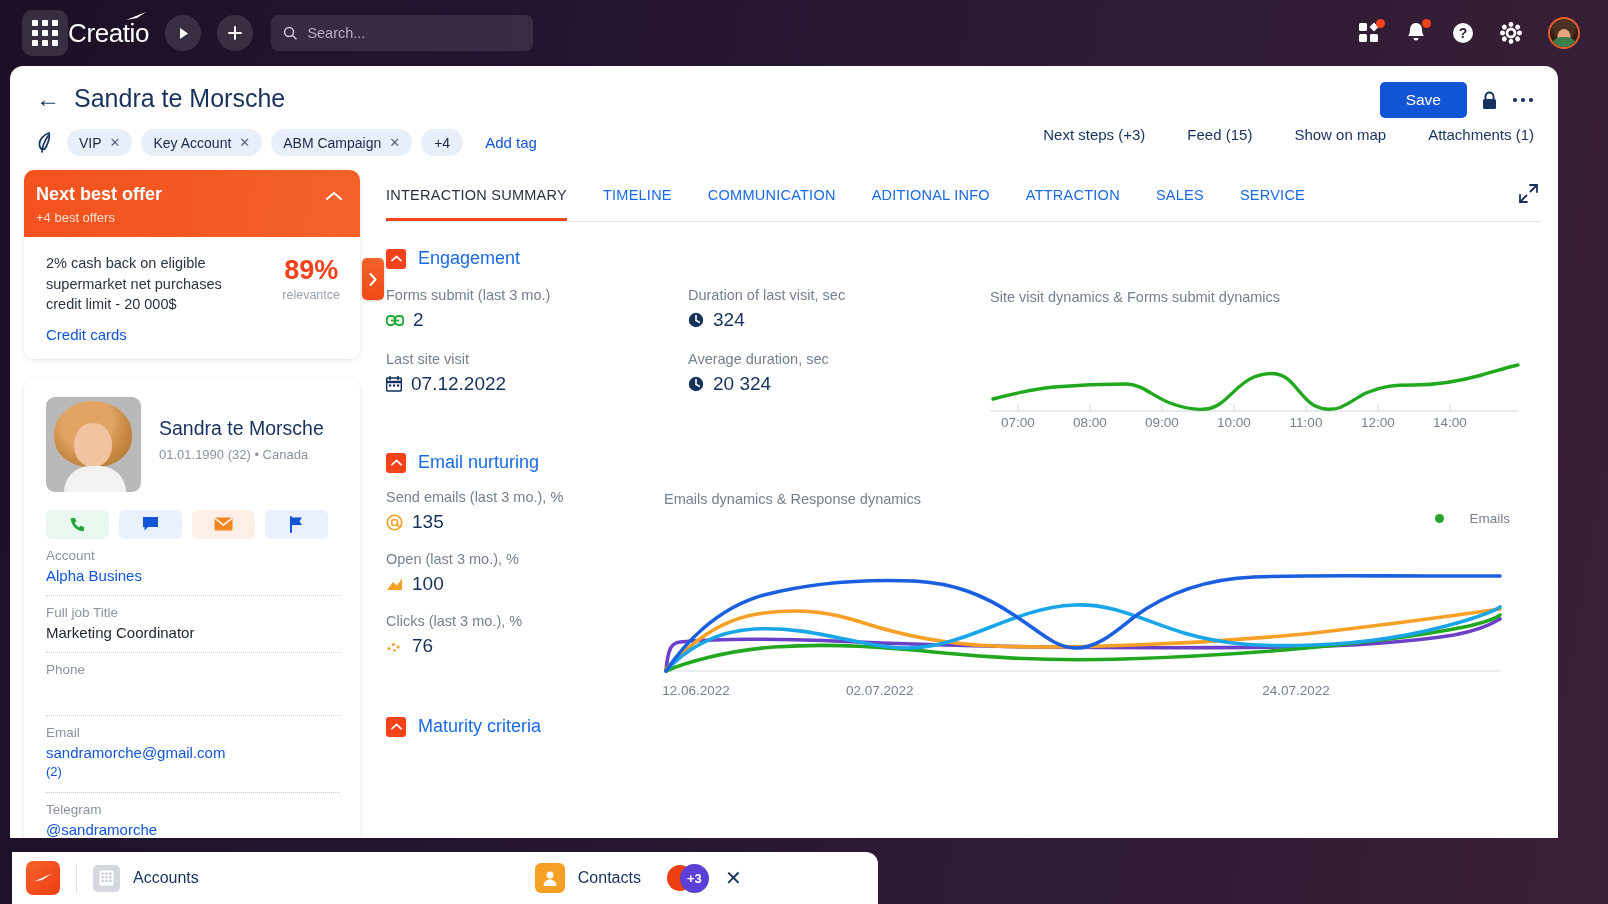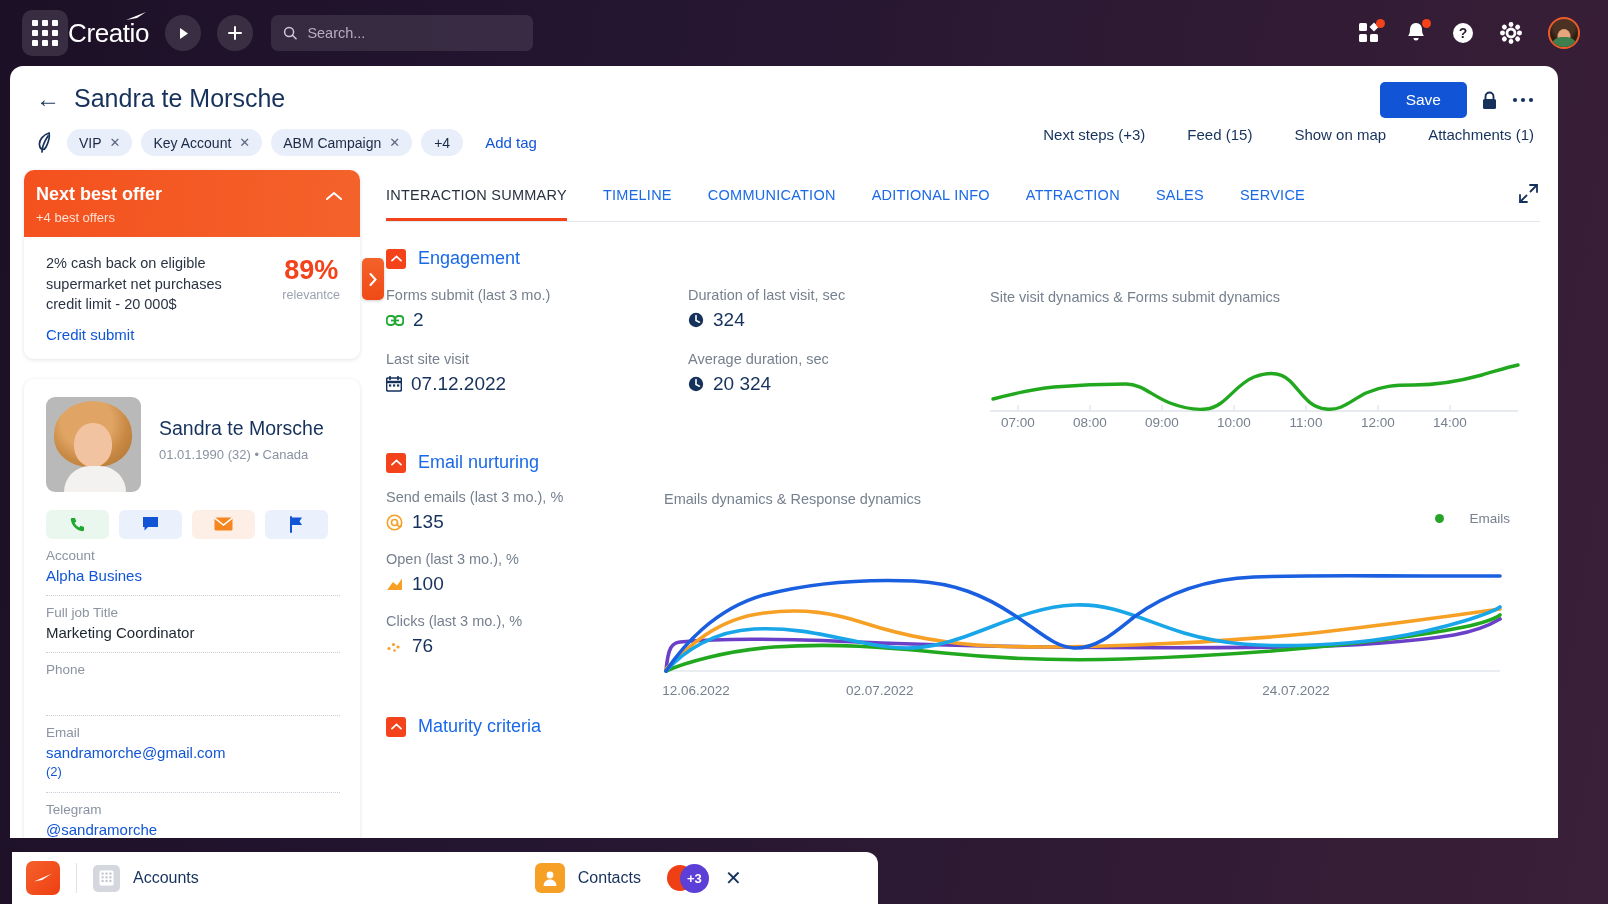--- a/index.html
+++ b/index.html
@@ -396,21 +396,21 @@
             <div class="nbo-sub">+4 best offers</div>
             <div class="nbo-chev">
               <svg width="16" height="10" viewBox="0 0 16 10">
                 <path d="M1 8 L8 2 L15 8" stroke="#fff" stroke-width="2" fill="none" stroke-linecap="round"></path>
               </svg>
             </div>
           </div>
           <div class="nbo-body">
             <div>
               <div class="nbo-text">2% cash back on eligible supermarket net purchases credit limit - 20 000$</div>
-              <a class="nbo-link">Credit submit</a>
+              <a class="nbo-link">Credit cards</a>
             </div>
             <div class="nbo-right">
               <div class="nbo-pct">89%</div>
               <div class="nbo-rel">relevantce</div>
             </div>
           </div>
         </div>
 
         <div class="contact-card">
           <div class="cc-top">

